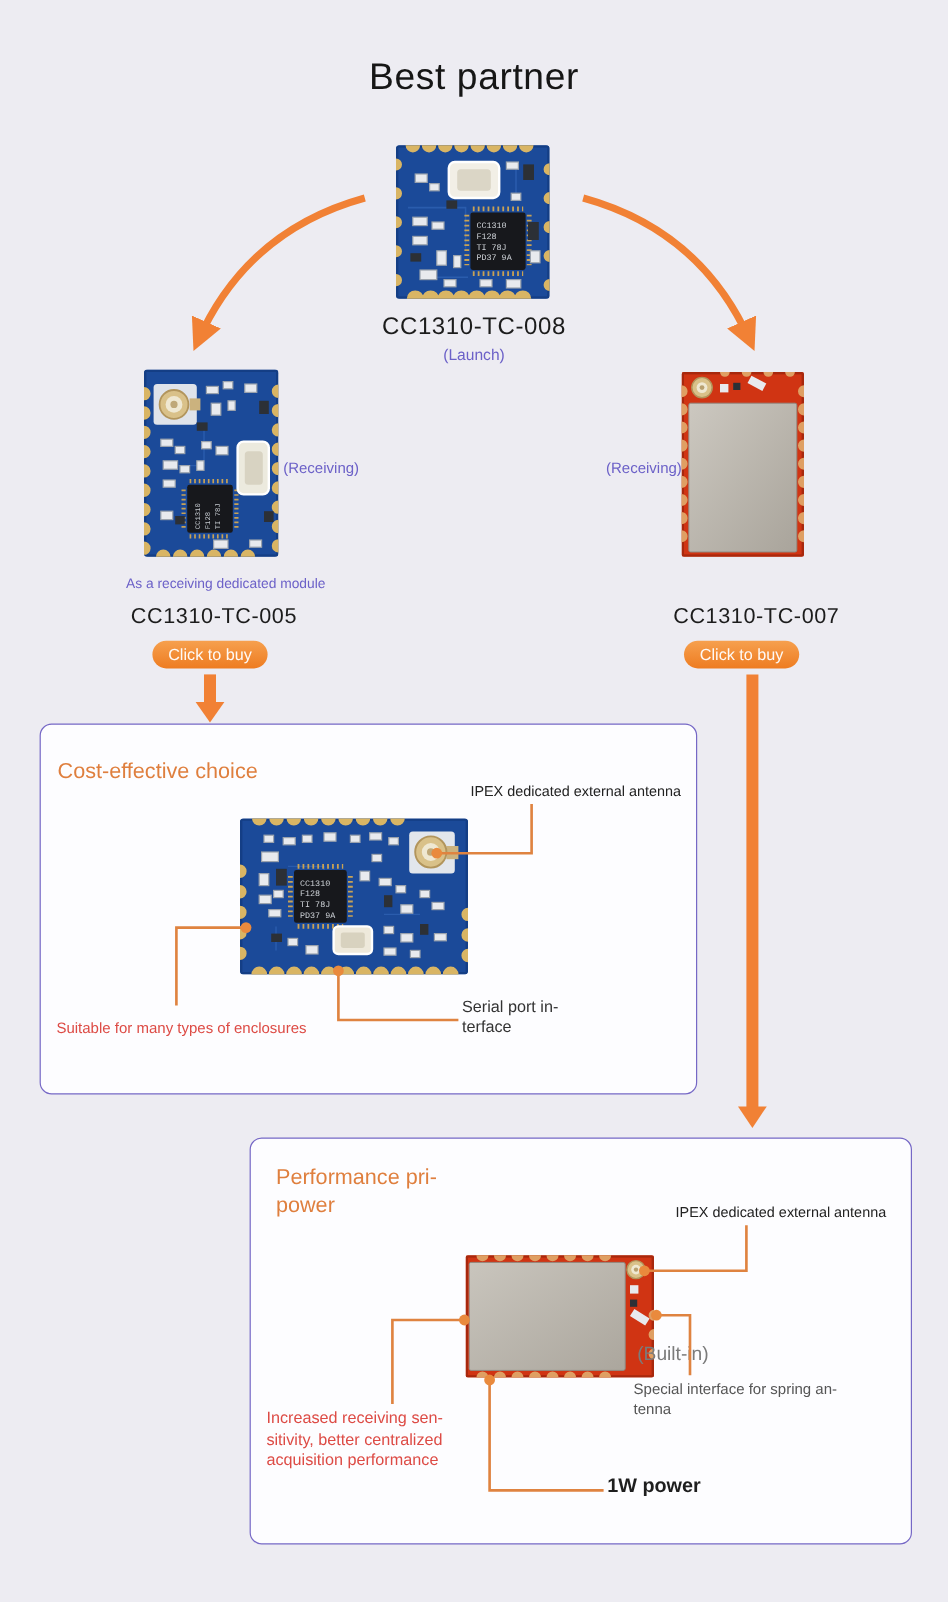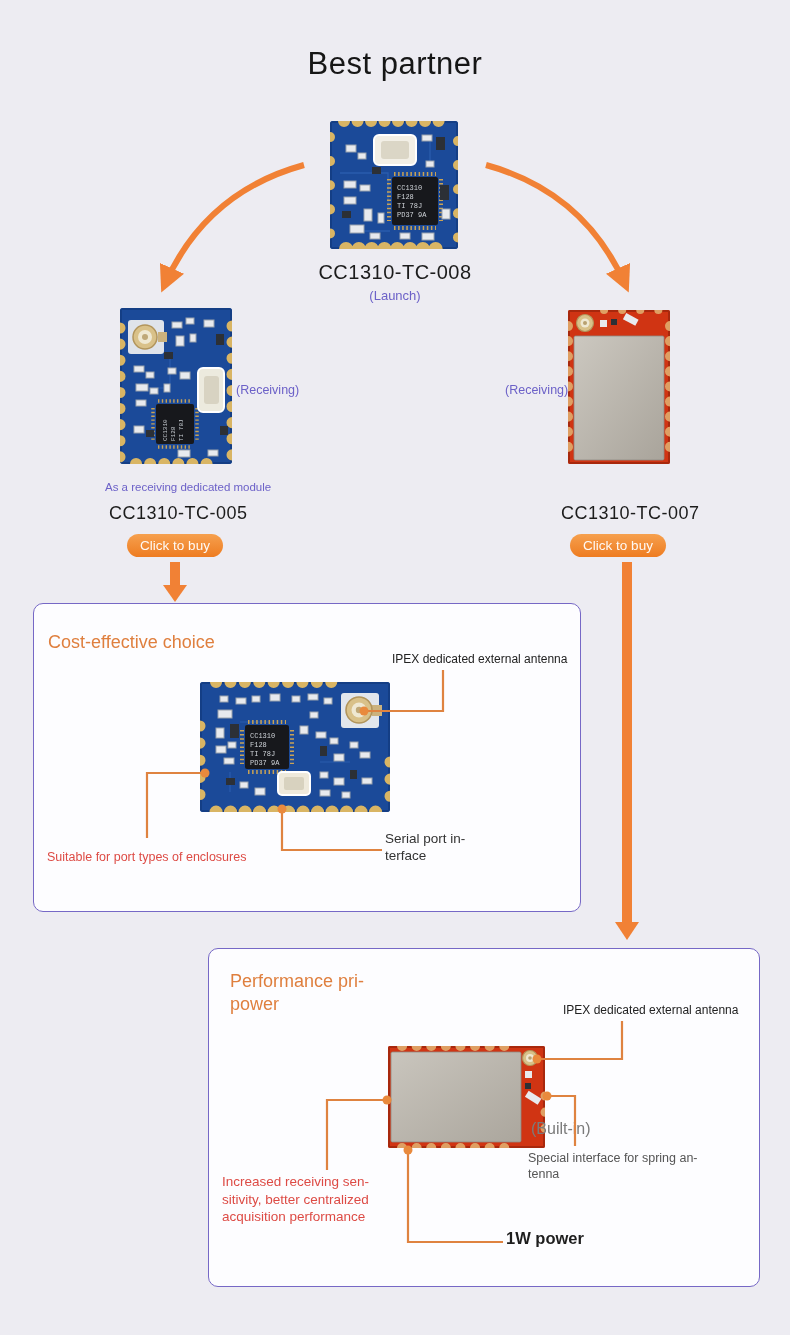--- a/index.html
+++ b/index.html
@@ -263,21 +263,21 @@
         <g fill="#2c3036">
           <rect x="30" y="42" width="9" height="14"></rect>
             <rect x="120" y="64" width="7" height="10"></rect>
           <rect x="150" y="88" width="7" height="9"></rect>
             <rect x="26" y="96" width="9" height="7"></rect>
         </g>
       </g>
     </svg>
   </div>
 
-  <div class="abs ann-red z2" style="left:47px;top:850px;">Suitable for port types of enclosures</div>
+  <div class="abs ann-red z2" style="left:47px;top:850px;">Suitable for many types of enclosures</div>
   <div class="abs z2 preline" style="left:385px;top:831px;font-size:13.5px;color:#333;line-height:1.25;">Serial port in-
 terface</div>
 
   <div class="abs card" style="left:208px;top:948px;width:550px;height:337px;"></div>
   <div class="abs card-title z2 preline" style="left:230px;top:970px;width:220px;">Performance pri-
 power</div>
   <div class="abs ann z2" style="left:563px;top:1003px;">IPEX dedicated external antenna</div>
 
   <div class="abs z2" style="left:388px;top:1046px;width:157px;height:102px;">
     <svg width="157" height="102" viewBox="0 0 157 102">

